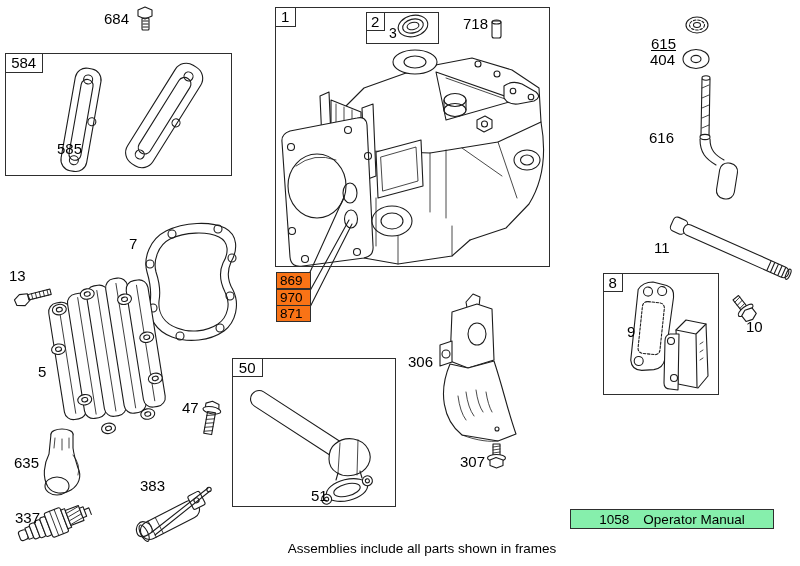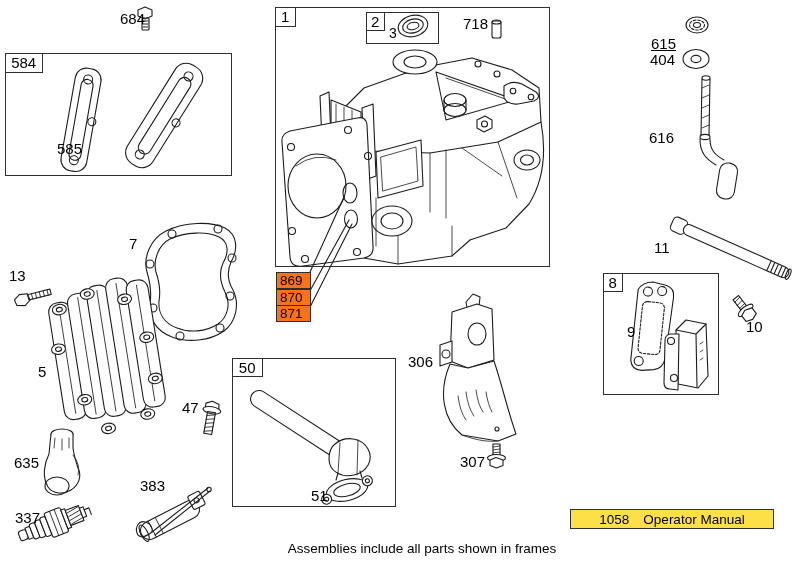--- a/index.html
+++ b/index.html
@@ -10,21 +10,21 @@
   svg.art .w{fill:#ffffff;}
   svg.art .thin{stroke-width:0.8;}
   .frame{position:absolute;border:1.3px solid #2e2e2e;}
   .ftag{position:absolute;top:-1.3px;left:-1.3px;border:1.3px solid #2e2e2e;background:#fff;
         display:flex;align-items:center;justify-content:center;font-size:15px;font-weight:400;}
   .plabel{position:absolute;font-size:15px;line-height:1;white-space:nowrap;}
   .stackbox{position:absolute;width:30px;height:15px;border:1.3px solid #2e2e2e;background:#f97316;
         display:flex;align-items:center;padding-left:3px;font-size:13.5px;}
   #manualbox{position:absolute;left:570px;top:509px;width:202px;height:18px;
         border:1.3px solid #2e2e2e;display:flex;align-items:center;justify-content:center;
-        gap:14px;font-size:13.5px;background:#fde047;}
+        gap:14px;font-size:13.5px;background:#86efac;}
   #footnote{position:absolute;left:222px;top:541px;width:400px;text-align:center;font-size:13.5px;}
 </style>
 </head>
 <body>
 
 <div id="canvas">
 
   <svg class="art" width="800" height="566" viewBox="0 0 800 566">
 
     <g>
@@ -323,24 +323,24 @@
 
   <div class="frame" style="left:232px;top:358px;width:162px;height:147px;">
     <div class="ftag" style="width:29px;height:17px;">50</div>
   </div>
 
   <div class="frame" style="left:603px;top:273px;width:114px;height:120px;">
     <div class="ftag" style="width:18px;height:17px;">8</div>
   </div>
 
   <div class="stackbox" style="left:276px;top:272px;">869</div>
-  <div class="stackbox" style="left:276px;top:288.5px;">870</div>
+  <div class="stackbox" style="left:276px;top:288.5px;">970</div>
   <div class="stackbox" style="left:276px;top:305px;">871</div>
 
-  <div class="plabel" style="left:120px;top:11px;">684</div>
+  <div class="plabel" style="left:104px;top:11px;">684</div>
   <div class="plabel" style="left:57px;top:141px;">585</div>
   <div class="plabel" style="left:389px;top:26px;font-size:14px;">3</div>
   <div class="plabel" style="left:463px;top:16px;">718</div>
   <div class="plabel" style="left:651px;top:36px;text-decoration:underline;">615</div>
   <div class="plabel" style="left:650px;top:52px;">404</div>
   <div class="plabel" style="left:649px;top:130px;">616</div>
   <div class="plabel" style="left:654px;top:228px;margin-top:12px;">11</div>
   <div class="plabel" style="left:627px;top:324px;">9</div>
   <div class="plabel" style="left:746px;top:319px;">10</div>
   <div class="plabel" style="left:129px;top:236px;">7</div>

